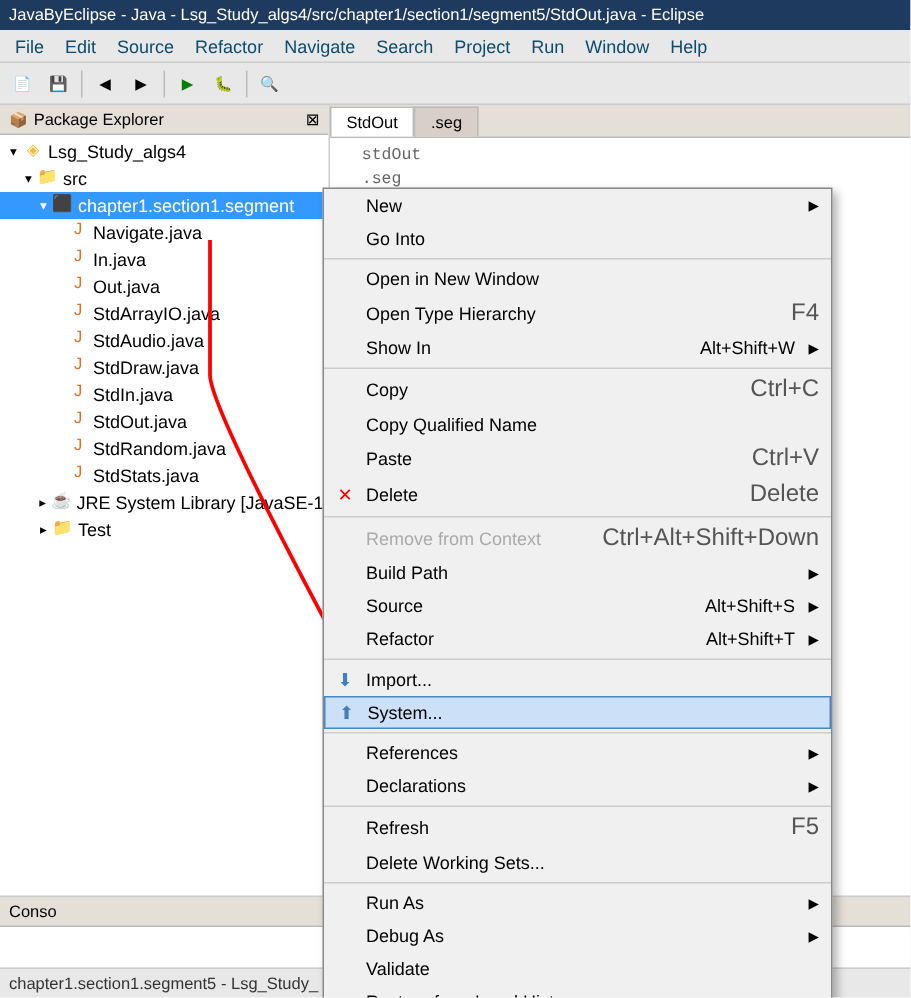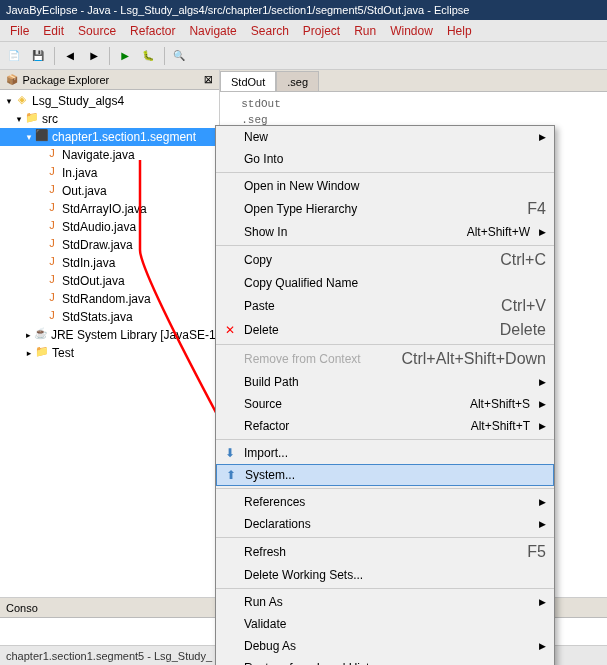--- a/index.html
+++ b/index.html
@@ -31,21 +31,21 @@
       display: flex;
       align-items: center;
       padding: 0 4px;
       border-bottom: 1px solid #ccc;
       gap: 2px;
     }
     .menu-item {
       padding: 2px 6px;
       font-size: 12px;
       cursor: pointer;
-      color: #b91c1c;
+      color: #0c4a6e;
     }
 
     
     .toolbar {
       background: #e8e8e8;
       height: 28px;
       display: flex;
       align-items: center;
       padding: 2px 4px;
       border-bottom: 1px solid #ccc;
@@ -513,25 +513,25 @@
       <span>Refresh</span>
       <span class="shortcut">F5</span>
     </div>
     <div class="ctx-item">
       <span>Delete Working Sets...</span>
     </div>
     <div class="ctx-separator"></div>
     <div class="ctx-item ctx-submenu-arrow">
       <span>Run As</span>
     </div>
+    <div class="ctx-item ctx-submenu-arrow">
+      <span>Debug As</span>
+    </div>
     <div class="ctx-item">
       <span>Validate</span>
-    </div>
-    <div class="ctx-item ctx-submenu-arrow">
-      <span>Debug As</span>
     </div>
     <div class="ctx-item">
       <span>Restore from Local History...</span>
     </div>
 
   </div>
 
   <svg class="arrow-overlay" xmlns="http://www.w3.org/2000/svg">
 
     <defs>

